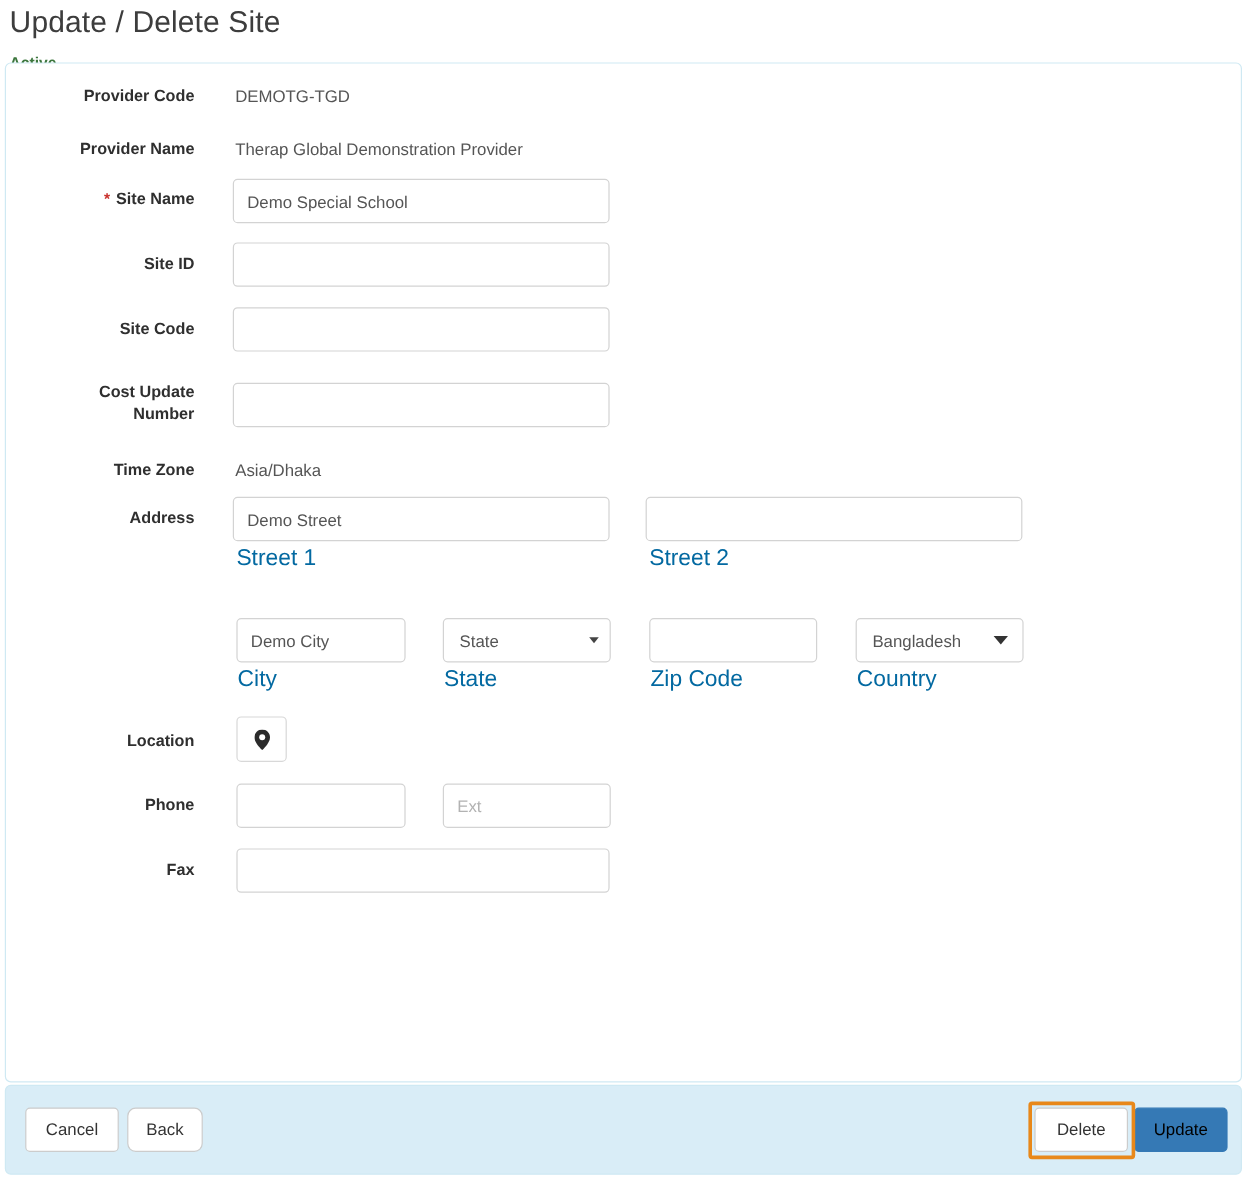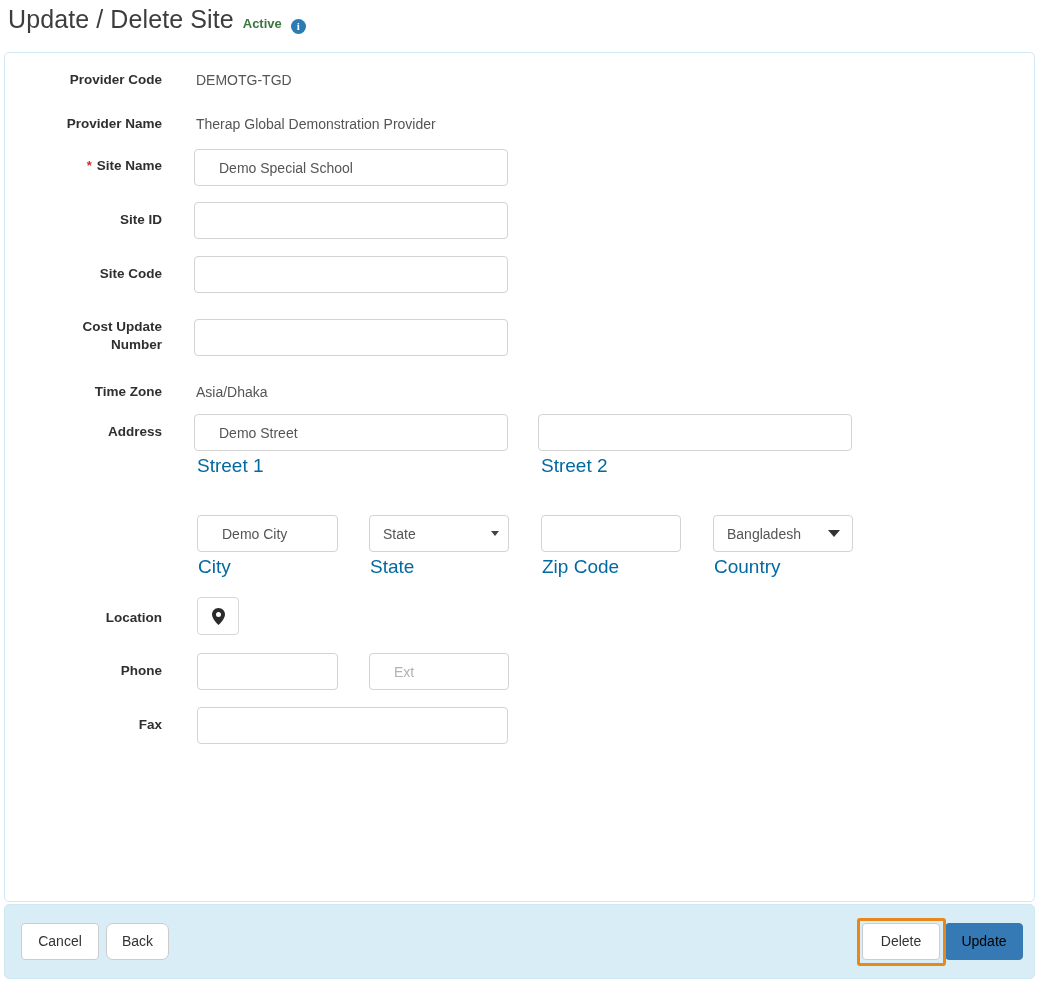--- a/index.html
+++ b/index.html
@@ -22,20 +22,21 @@
   }
 
   
   .page-header {
     position: absolute;
     left: 8px;
     top: 2px;
     display: flex;
     align-items: baseline;
     gap: 9px;
+    flex-direction: column;
   }
   .page-title {
     font-size: 25px;
     font-weight: 400;
     color: #3d3d3d;
     line-height: 34px;
     letter-spacing: 0.1px;
   }
   .status-badge {
     font-size: 13px;
@@ -117,21 +118,21 @@
   .inp {
     position: absolute;
     box-sizing: border-box;
     height: 37px;
     border: 1px solid #d3d3d3;
     border-radius: 4px;
     background: #ffffff;
     font-family: "Liberation Sans", sans-serif;
     font-size: 14px;
     color: #555555;
-    padding: 0 24px;
+    padding: 0 11px;
     outline: none;
   }
   .inp::placeholder { color: #b2b2b2; opacity: 1; }
 
   .sub-label {
     position: absolute;
     font-size: 19px;
     color: #0369a1;
     line-height: 17px;
   }

